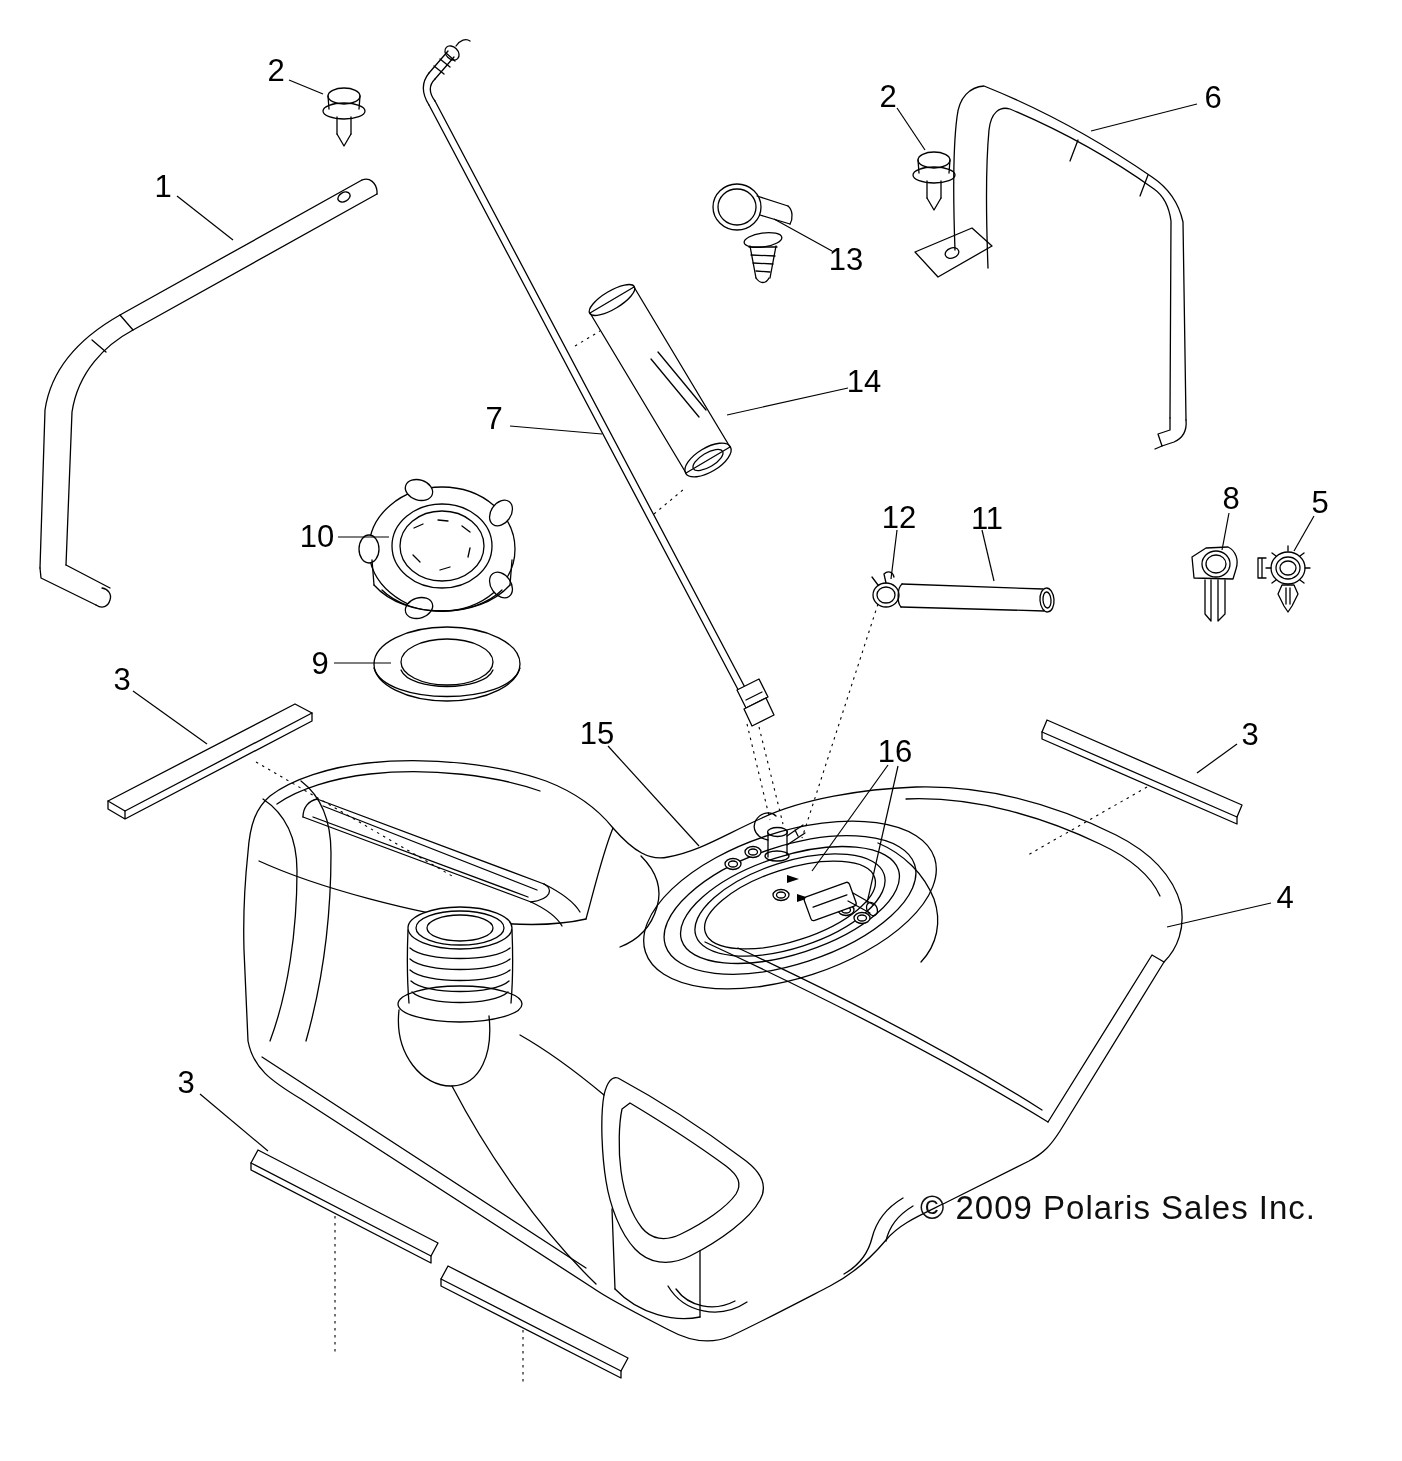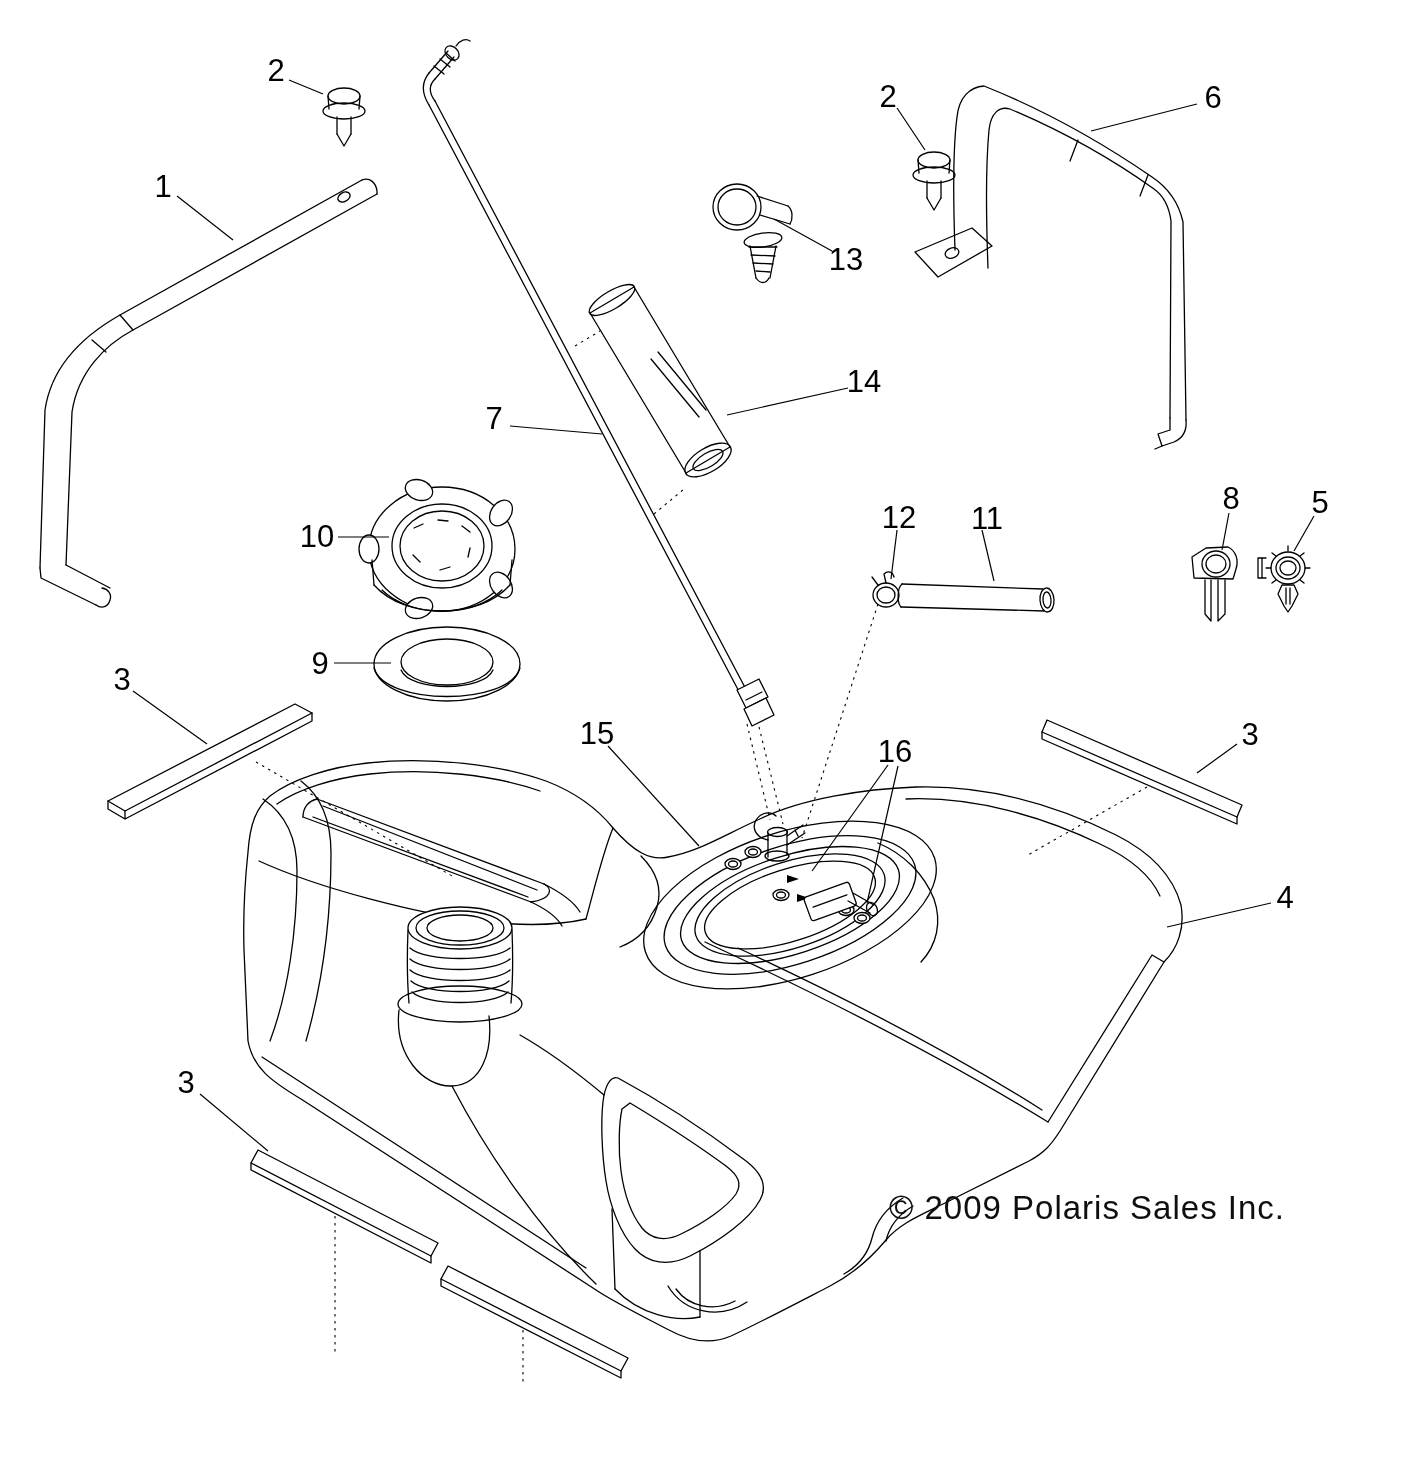--- a/index.html
+++ b/index.html
@@ -12,21 +12,21 @@
   }
   #art{position:absolute;left:0;top:0;}
   .callout{
     font-family:"Liberation Sans", sans-serif;
     font-size:31px;
     fill:#000000;
   }
   .leader{stroke:#000;stroke-width:1.2;}
   #copyright{
     position:absolute;
-    left:889px;top:1189px;
+    left:920px;top:1189px;
     font-size:33px;
     letter-spacing:1px;
     color:#0f0f0f;
     white-space:nowrap;
   }
   .ln{fill:none;stroke:#000;stroke-width:1.3;stroke-linecap:round;stroke-linejoin:round;}
   .lnw{fill:#ffffff;stroke:#000;stroke-width:1.3;stroke-linejoin:round;}
   .dot{fill:none;stroke:#000;stroke-width:1.1;stroke-dasharray:2.5 4.5;}
   .blk{fill:#000;stroke:none;}
 </style>

